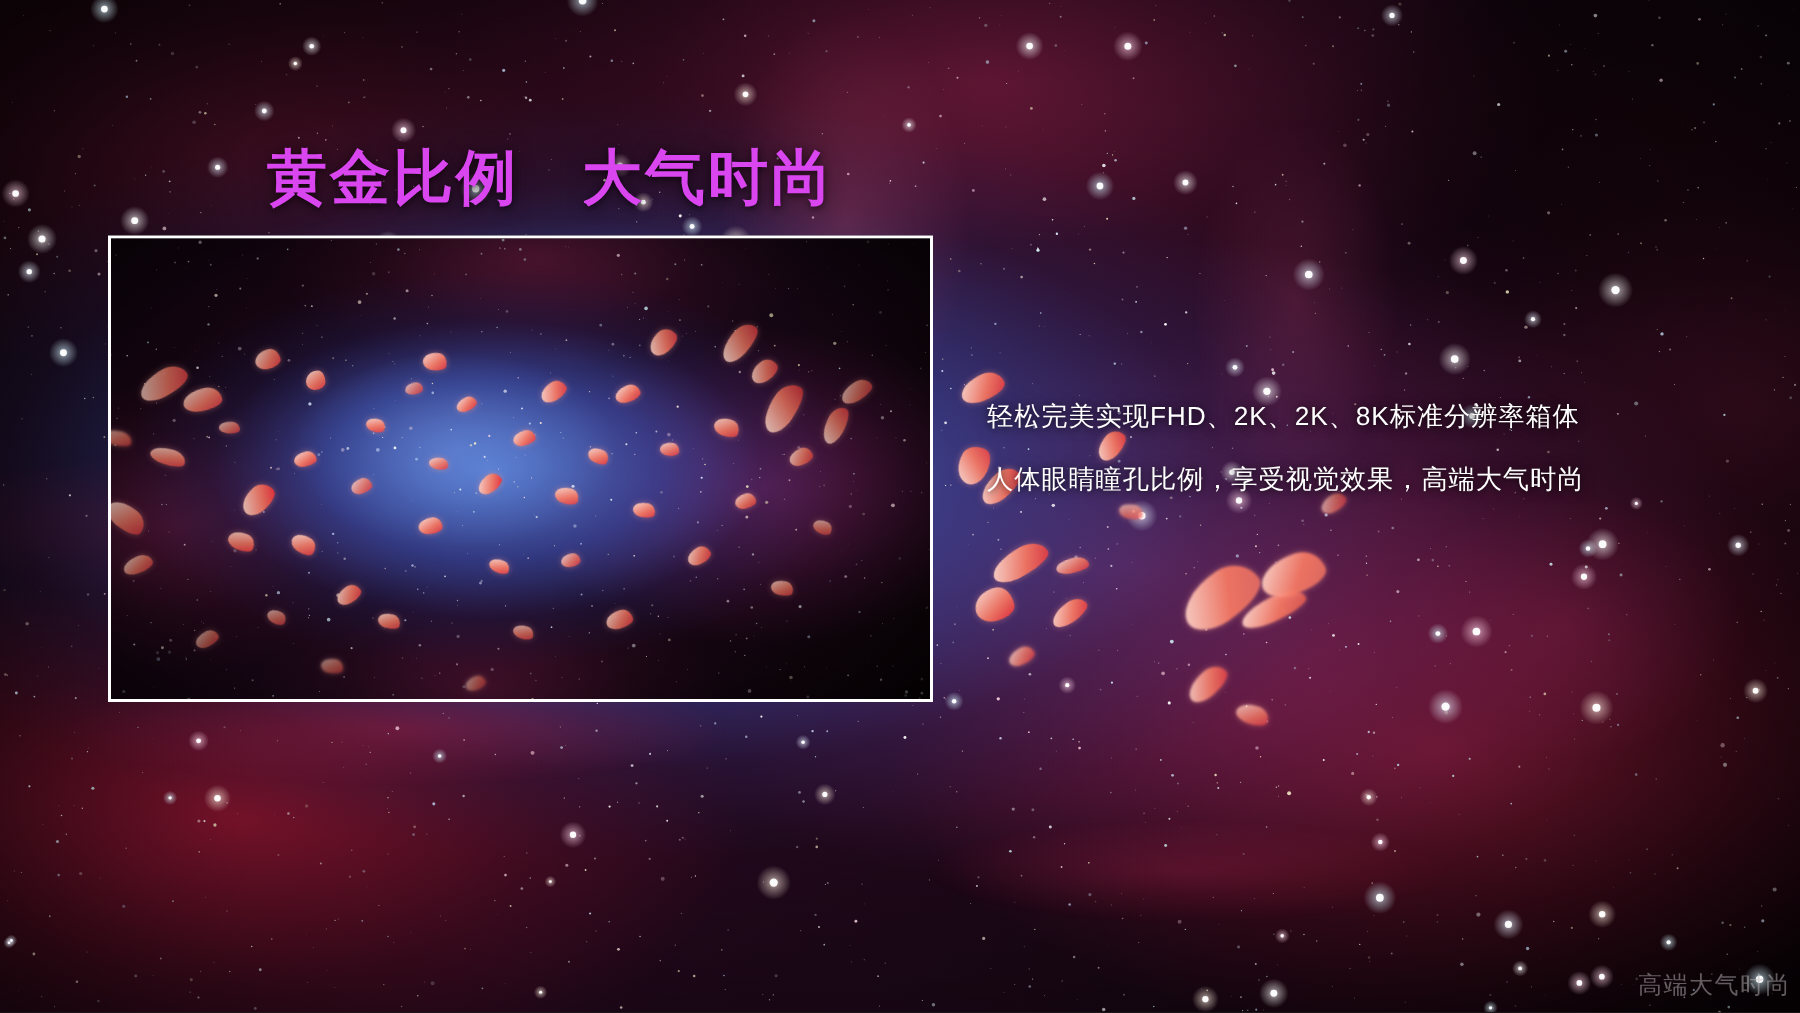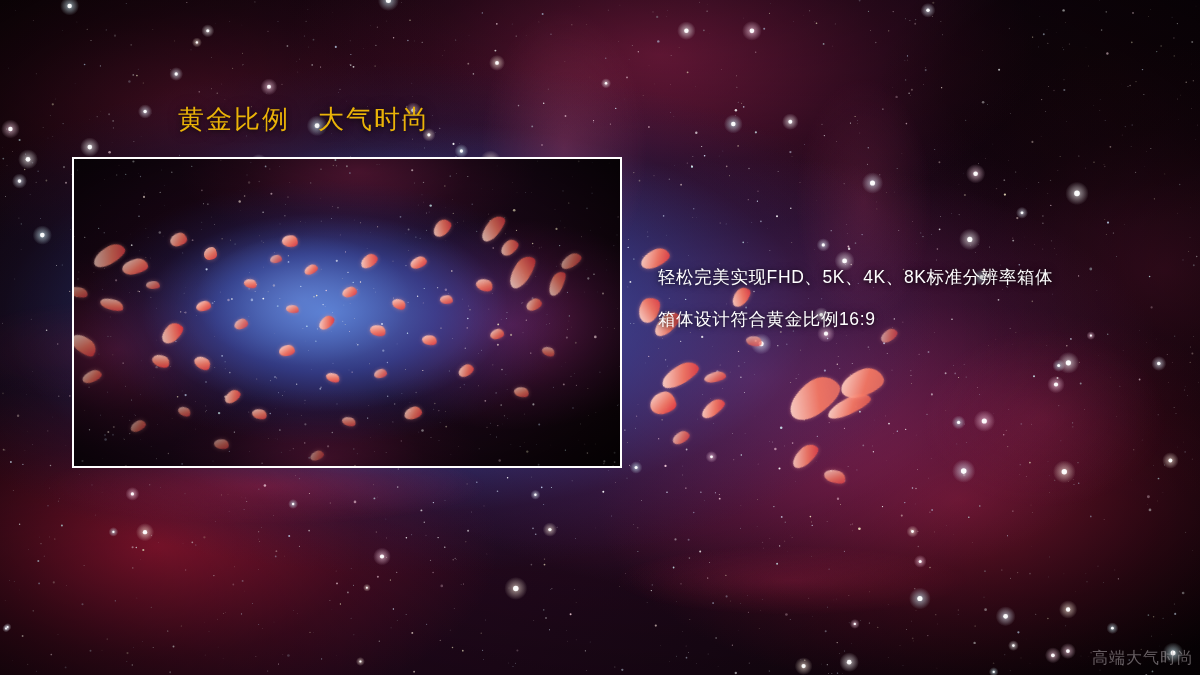--- a/index.html
+++ b/index.html
@@ -93,26 +93,27 @@
   }
   #inner-vignette {
     background: radial-gradient(ellipse 74% 74% at 47% 50%, rgba(0,0,0,0) 34%, rgba(0,0,0,0.34) 70%, rgba(0,0,0,0.78) 100%);
   }
 
   
   #title {
     position: absolute;
     left: 178px;
     top: 100px;
-    font-size: 26px;
+    font-size: 40px;
     line-height: 38px;
-    color: #eab308;
+    color: #d946ef;
     letter-spacing: 2px;
     white-space: pre;
     text-shadow: 0 1px 5px rgba(0,0,0,0.60), 0 0 14px rgba(0,0,0,0.35);
+    font-weight: bold;
   }
   #body-copy {
     position: absolute;
     left: 658px;
     top: 256px;
     width: 520px;
   }
   #body-copy .line {
     font-size: 17.5px;
     line-height: 42px;
@@ -2907,18 +2908,18 @@
         <div class="petal" style="left:196px; top:96px; width:12px; height:8px;transform: rotate(-6deg);opacity:0.8;background: linear-gradient(140deg, #ffe4dc 0%, #fcb5a6 26%, #f47864 58%, #dd3340 100%);filter: blur(0.5px);"></div>
         <div class="petal" style="left:104px; top:248px; width:13px; height:9px;transform: rotate(30deg);opacity:0.82;background: linear-gradient(130deg, #ffe4dc 0%, #fcb5a6 26%, #f47864 58%, #dd3340 100%);filter: blur(0.5px);"></div>
         <div class="petal" style="left:56px; top:262px; width:16px; height:10px;transform: rotate(-24deg);opacity:0.85;background: linear-gradient(150deg, #ffe4dc 0%, #fcb5a6 26%, #f47864 58%, #dd3340 100%);filter: blur(0.5px);"></div>
         <div class="petal" style="left:140px; top:280px; width:15px; height:10px;transform: rotate(12deg);opacity:0.8;background: linear-gradient(140deg, #ffe4dc 0%, #fcb5a6 26%, #f47864 58%, #dd3340 100%);filter: blur(0.55px);"></div>
         <div class="petal" style="left:236px; top:292px; width:14px; height:9px;transform: rotate(-18deg);opacity:0.78;background: linear-gradient(130deg, #ffe4dc 0%, #fcb5a6 26%, #f47864 58%, #dd3340 100%);filter: blur(0.55px);"></div>
       </div>
     <div class="inner-layer" id="inner-vignette"></div>
   </div>
 
   <div id="body-copy">
-    <div class="line">轻松完美实现FHD、5K、4K、8K标准分辨率箱体</div>
-    <div class="line">箱体设计符合黄金比例16:9</div>
+    <div class="line">轻松完美实现FHD、2K、2K、8K标准分辨率箱体</div>
+    <div class="line">人体眼睛瞳孔比例，享受视觉效果，高端大气时尚</div>
   </div>
 
   <div id="watermark">高端大气时尚</div>
 </div>
 
 </body></html>

